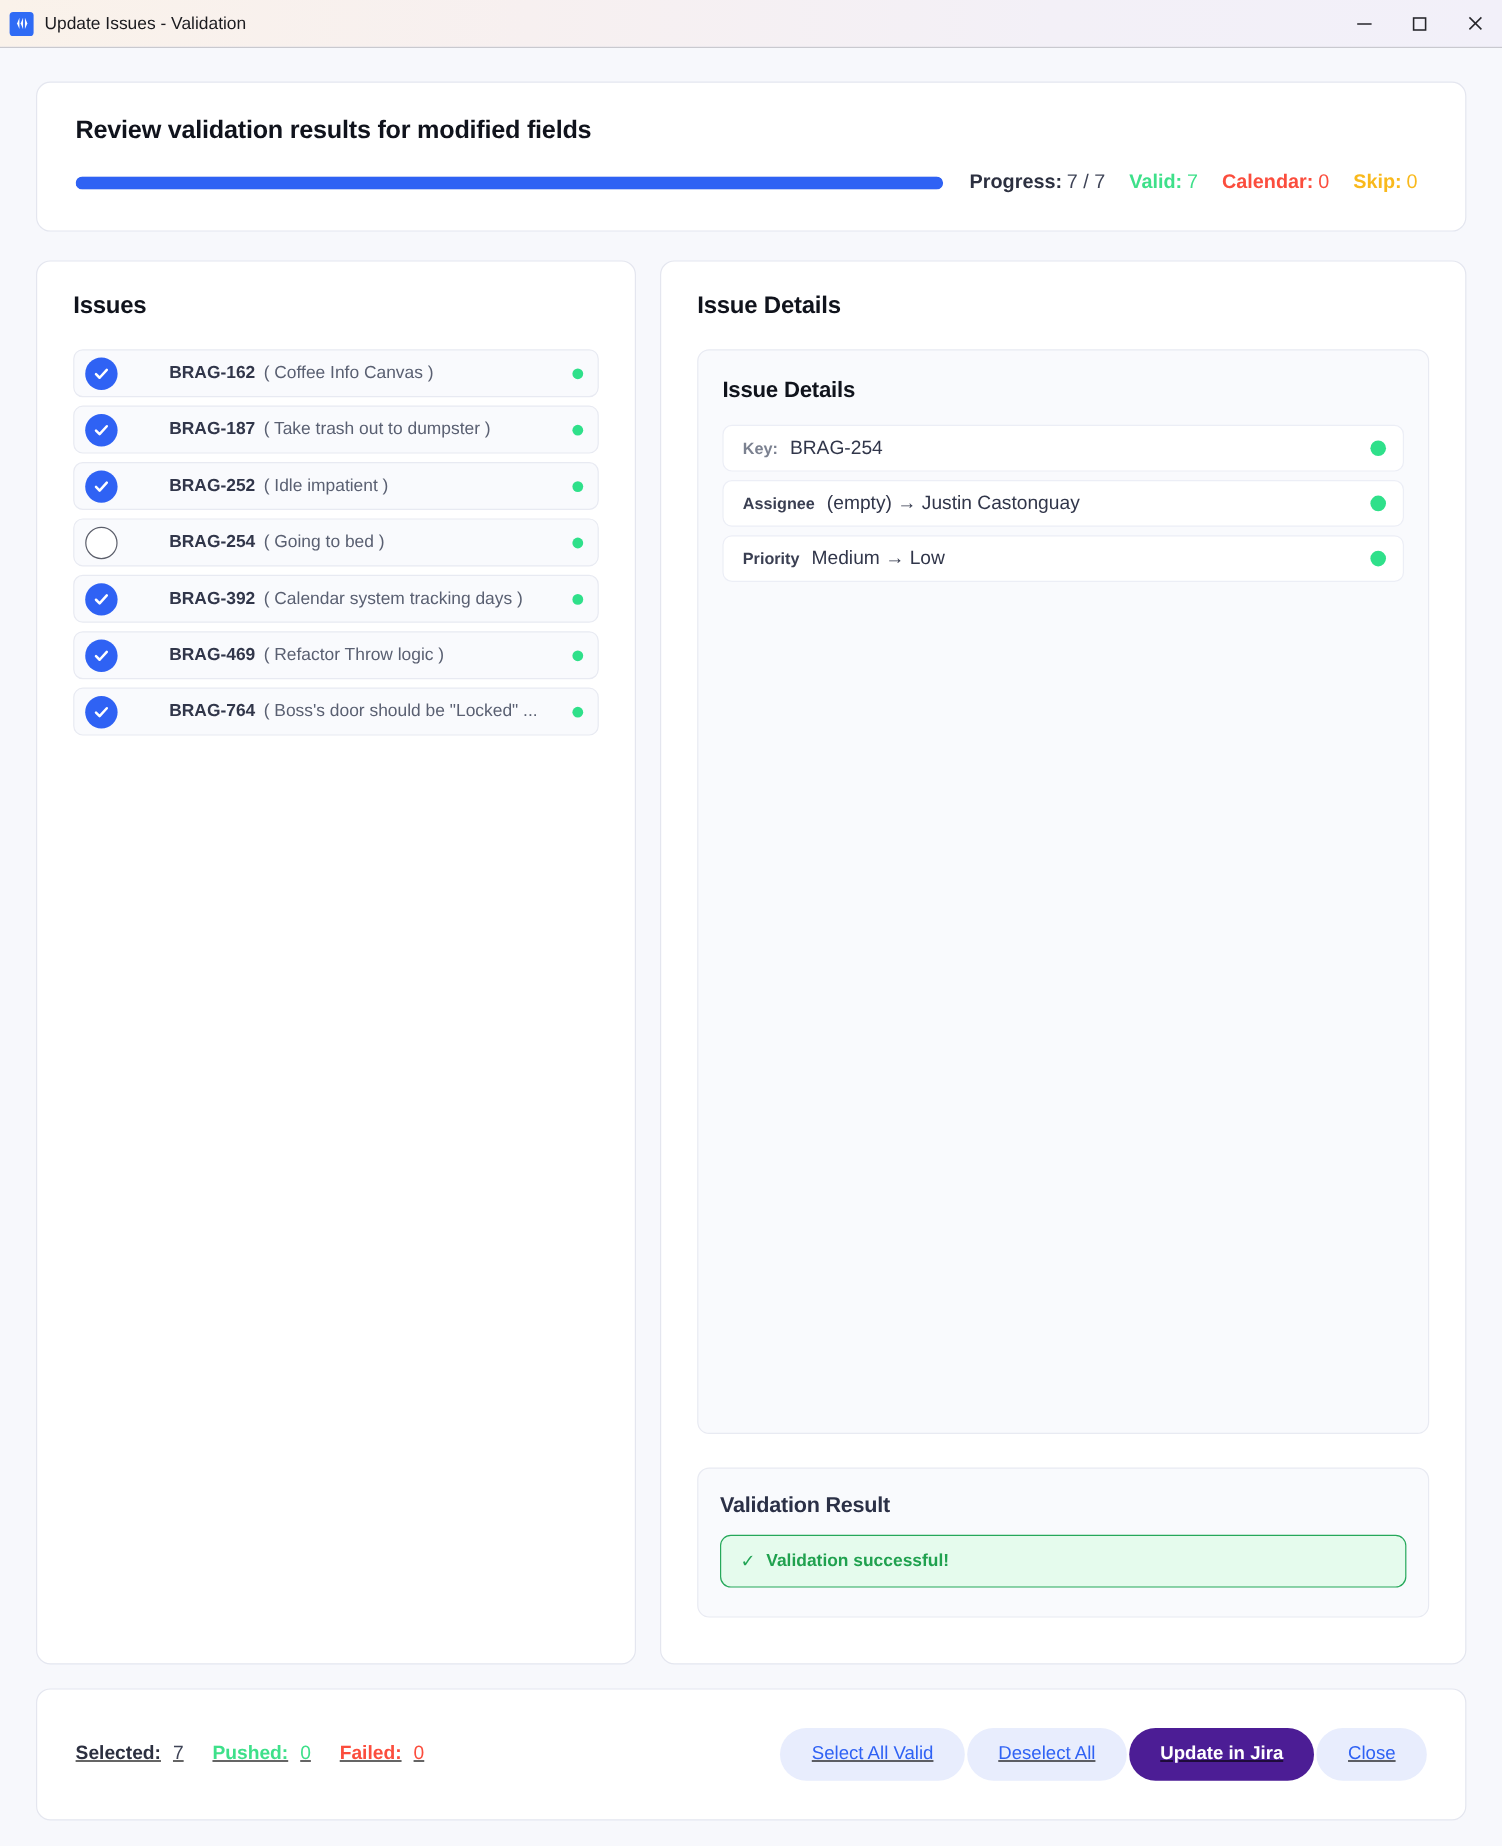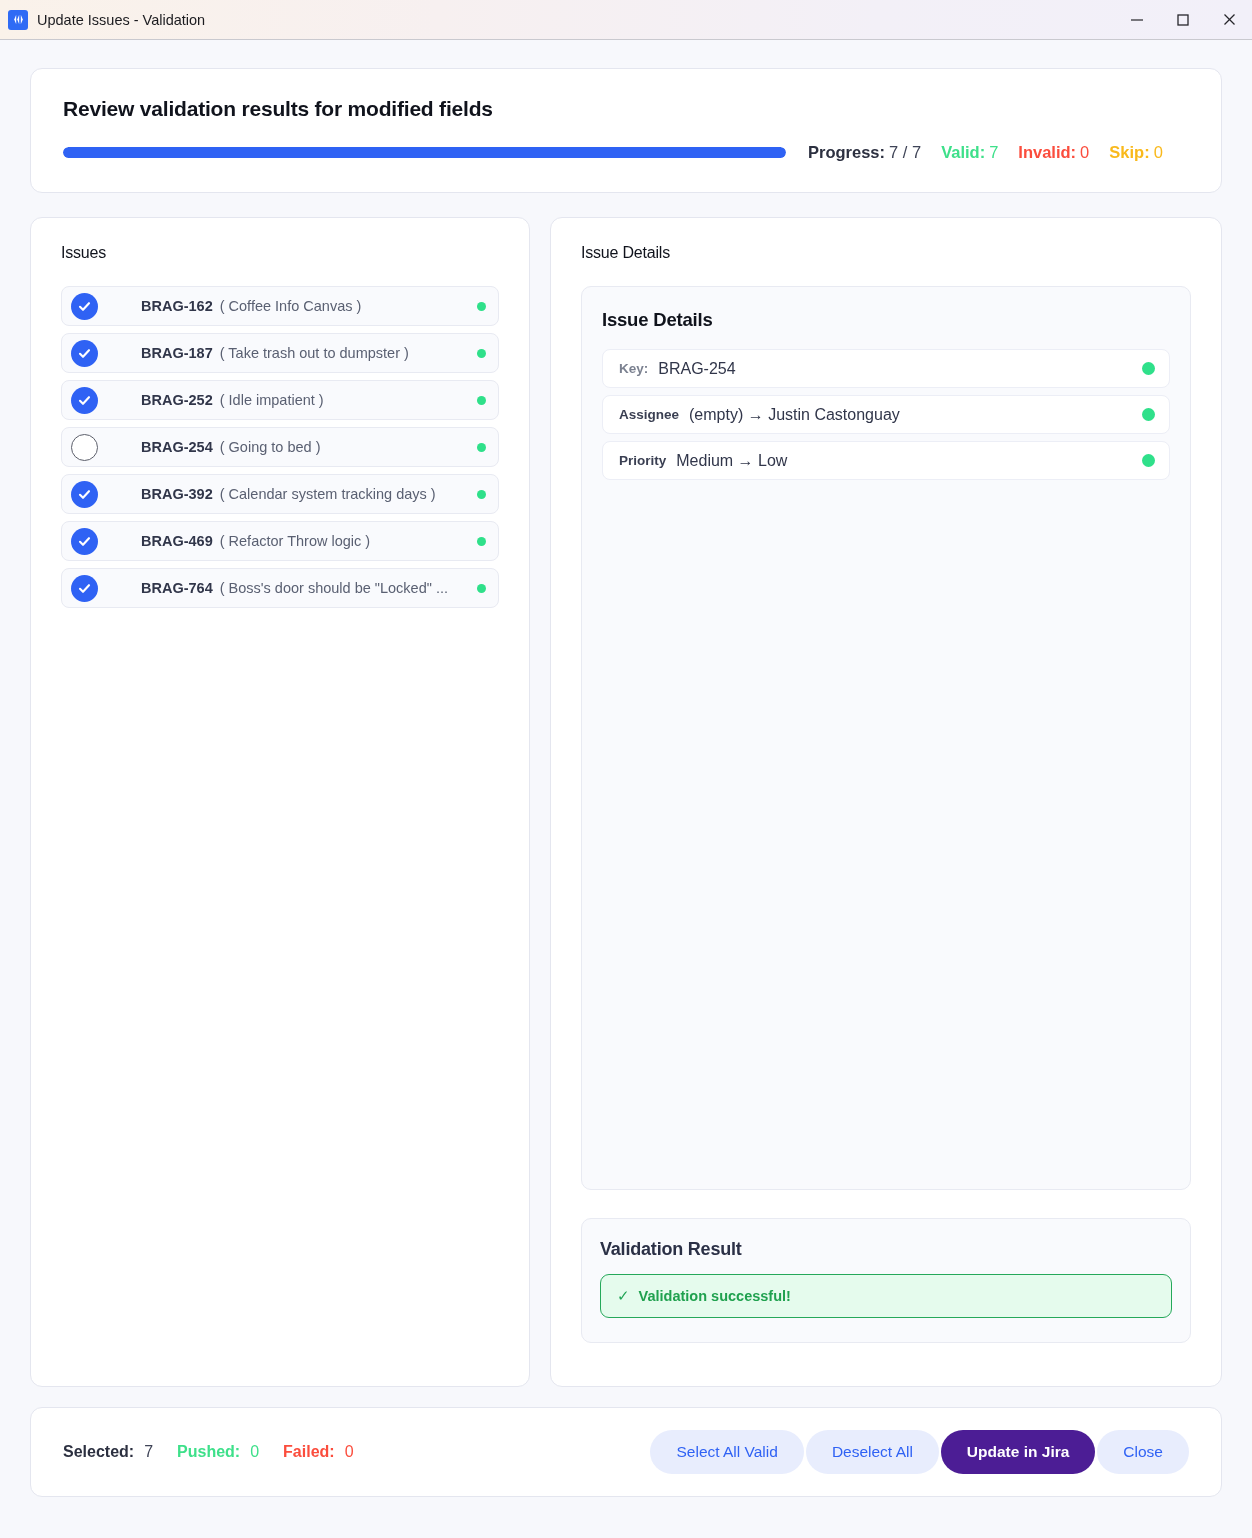--- a/index.html
+++ b/index.html
@@ -77,21 +77,21 @@
   .stat-skip .lbl, .stat-skip .val { color: #f9b91c; }
 
   
   .columns {
     display: flex; gap: 20px; margin-top: 24px;
   }
   .col-left { width: 500px; height: 1170px; padding: 26px 30px; }
   .col-right { width: 672px; height: 1170px; padding: 26px 30px; }
 
   .panel-title {
-    font-size: 16px; font-weight: 400; color: #10131c;
+    font-size: 20px; font-weight: 700; color: #10131c;
     letter-spacing: -0.2px;
   }
 
   
   .issue-list { margin-top: 24px; }
   .issue-row {
     display: flex; align-items: center;
     height: 40px; margin-bottom: 7px;
     background: #f9fafd;
     border: 1px solid #e8eaf2;
@@ -173,23 +173,24 @@
     border: 1.6px solid #25a85a;
     display: flex; align-items: center;
     padding: 0 16px;
   }
   .validation-banner .check { color: #21a455; font-size: 15px; margin-right: 9px; }
   .validation-banner .txt { color: #20a14f; font-size: 14.5px; font-weight: 700; }
 
   
   .footer-card {
     margin-top: 20px;
-    height: 90px;
+    height: 110px;
     display: flex; align-items: center;
     padding: 0 32px;
+    text-decoration: underline;
   }
   .footer-stats { display: flex; align-items: baseline; }
   .fstat { font-size: 16px; margin-right: 24px; white-space: nowrap; }
   .fstat .lbl { font-weight: 700; }
   .fstat .val { margin-left: 10px; }
   .fstat-selected .lbl { color: #2c3040; }
   .fstat-selected .val { color: #3f4457; }
   .fstat-pushed .lbl, .fstat-pushed .val { color: #3ee08a; }
   .fstat-failed .lbl, .fstat-failed .val { color: #fb4d3d; }
 
@@ -247,21 +248,21 @@
         <div class="progress-fill" id="progress-fill" style="width: 100%;"></div>
       </div>
       <div class="stats">
         <div class="stat stat-progress">
           <span class="lbl">Progress:</span><span class="val">7 / 7</span>
         </div>
         <div class="stat stat-valid">
           <span class="lbl">Valid:</span><span class="val">7</span>
         </div>
         <div class="stat stat-invalid">
-          <span class="lbl">Invalid:</span><span class="val">0</span>
+          <span class="lbl">Calendar:</span><span class="val">0</span>
         </div>
         <div class="stat stat-skip">
           <span class="lbl">Skip:</span><span class="val">0</span>
         </div>
       </div>
     </div>
   </div>
 
   <div class="columns">
 

